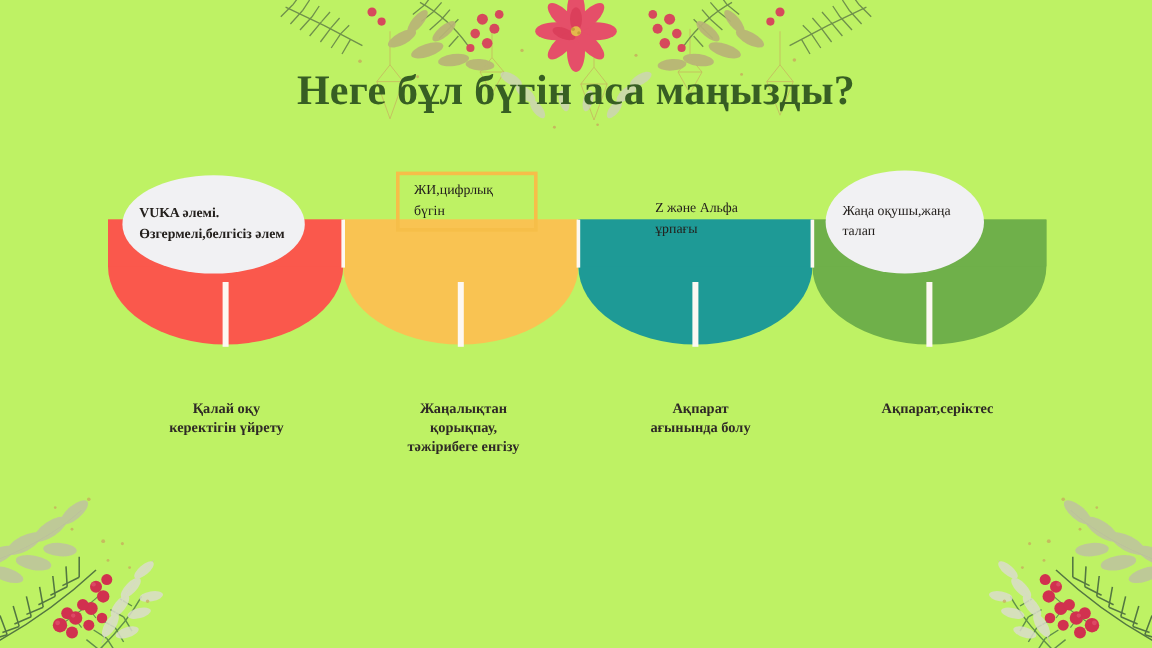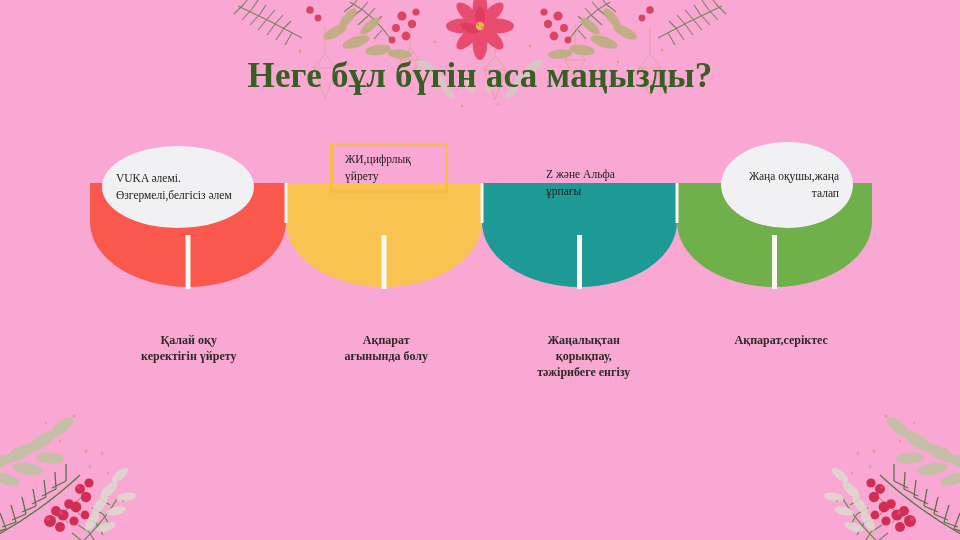--- a/index.html
+++ b/index.html
@@ -13,21 +13,21 @@
     background: #FDF8F2;
     font-family: "Liberation Serif", "DejaVu Serif", serif;
     position: relative;
   }
 
   .slide {
     position: absolute;
     inset: 0;
     width: 960px;
     height: 540px;
-    background: #f9a8d4;
+    background: #bef264;
     overflow: hidden;
   }
 
   
   .decor {
     position: absolute;
     pointer-events: none;
   }
   .decor-top {
     left: 230px;
@@ -100,24 +100,24 @@
   .bubble-rect {
     background: transparent;
     border: 3px solid #F6BE49;
     padding: 6px 12px;
   }
   .bubble-plain {
     background: transparent;
     padding: 6px 12px;
   }
 
-  #bubble-1 { left: 102px; top: 146px; width: 152px; height: 82px; }
+  #bubble-1 { left: 102px; top: 146px; width: 152px; height: 82px; font-weight: bold; }
   #bubble-2 { left: 330px; top: 143px; width: 118px; height: 50px; }
   #bubble-3 { left: 534px; top: 160px; width: 130px; height: 46px; }
-  #bubble-4 { left: 721px; top: 142px; width: 132px; height: 86px; text-align: right; }
+  #bubble-4 { left: 688px; top: 142px; width: 132px; height: 86px; }
 
   
   .captions {
     position: absolute;
     left: 90px;
     top: 332px;
     width: 790px;
     display: flex;
   }
   .caption {
@@ -289,39 +289,39 @@
         <rect x="585.5" y="0" width="3" height="40"></rect>
       </g>
     </svg>
   </div>
 
   <div class="bubble bubble-ellipse" id="bubble-1">
     <span class="bubble-text">VUKA әлемі. Өзгермелі,белгісіз әлем</span>
   </div>
 
   <div class="bubble bubble-rect" id="bubble-2">
-    <span class="bubble-text">ЖИ,цифрлық үйрету</span>
+    <span class="bubble-text">ЖИ,цифрлық бүгін</span>
   </div>
 
   <div class="bubble bubble-plain" id="bubble-3">
     <span class="bubble-text">Z және Альфа ұрпағы</span>
   </div>
 
   <div class="bubble bubble-ellipse" id="bubble-4">
     <span class="bubble-text">Жаңа оқушы,жаңа талап</span>
   </div>
 
   <div class="captions">
     <div class="caption">Қалай оқу
 керектігін үйрету</div>
-    <div class="caption">Ақпарат
-ағынында болу</div>
     <div class="caption">Жаңалықтан
 қорықпау,
 тәжірибеге енгізу</div>
+    <div class="caption">Ақпарат
+ағынында болу</div>
     <div class="caption">Ақпарат,серіктес</div>
   </div>
 
   <div class="decor decor-bl">
     <svg viewBox="0 0 300 135" xmlns="http://www.w3.org/2000/svg">
       <g opacity="0.95">
 
         <g stroke="#A8A98C" stroke-width="0.9" fill="none">
           <path d="M-5 60 C25 50 55 35 78 14"></path>
         </g>

